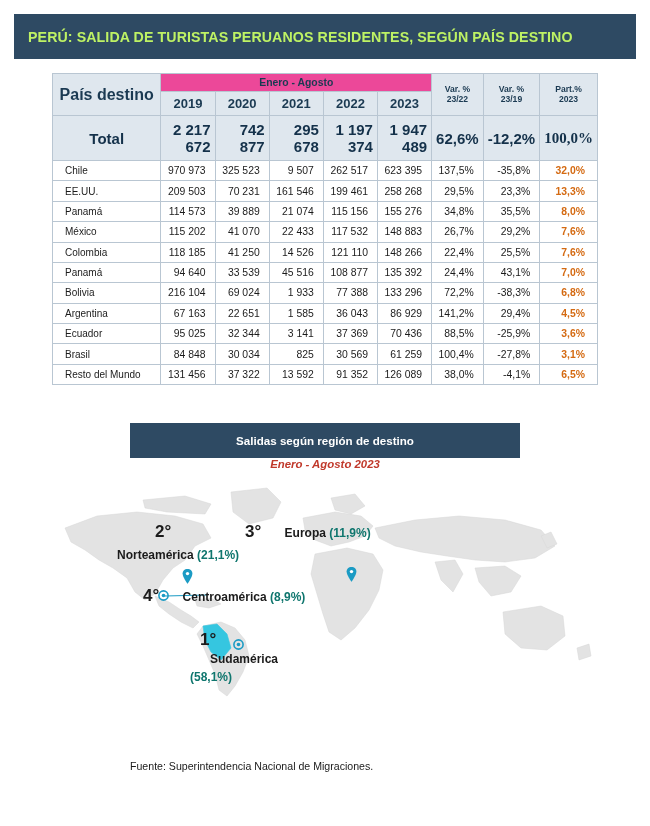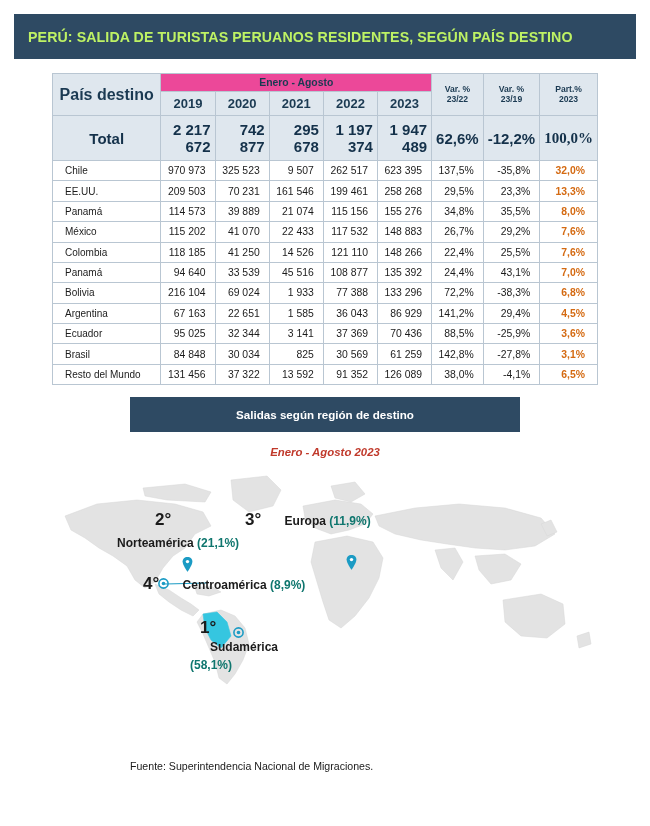--- a/index.html
+++ b/index.html
@@ -110,37 +110,36 @@
   }
 
   
   col.c-country { width: 20.5%; }
   col.c-y       { width: 10.2%; }
   col.c-var     { width: 9.3%; }
   col.c-part    { width: 8.6%; }
 
   
   .sub-banner {
-    margin: 12px auto 0 auto;
+    margin: 38px auto 0 auto;
     width: 390px;
     background: #2e4a63;
     color: #ffffff;
     font-weight: bold;
     font-size: 11.6px;
     text-align: center;
     padding: 11px 4px;
     box-sizing: border-box;
   }
   .period {
     text-align: center;
     color: #c0392b;
     font-style: italic;
     font-weight: bold;
     font-size: 11.4px;
-    margin-top: 14px;
   }
 
   
   .map-area {
     position: relative;
     margin: 6px auto 0 auto;
     width: 580px;
     height: 228px;
   }
   .map-area svg.worldmap {
@@ -342,21 +341,21 @@
         <td class="num">-25,9%</td>
         <td class="part">3,6%</td>
       </tr>
       <tr>
         <td class="cell-country">Brasil</td>
         <td class="num">84 848</td>
         <td class="num">30 034</td>
         <td class="num">825</td>
         <td class="num">30 569</td>
         <td class="num">61 259</td>
-        <td class="num">142,8%</td>
+        <td class="num">100,4%</td>
         <td class="num">-27,8%</td>
         <td class="part">3,1%</td>
       </tr>
       <tr>
         <td class="cell-country">Resto del Mundo</td>
         <td class="num">131 456</td>
         <td class="num">37 322</td>
         <td class="num">13 592</td>
         <td class="num">91 352</td>
         <td class="num">126 089</td>

